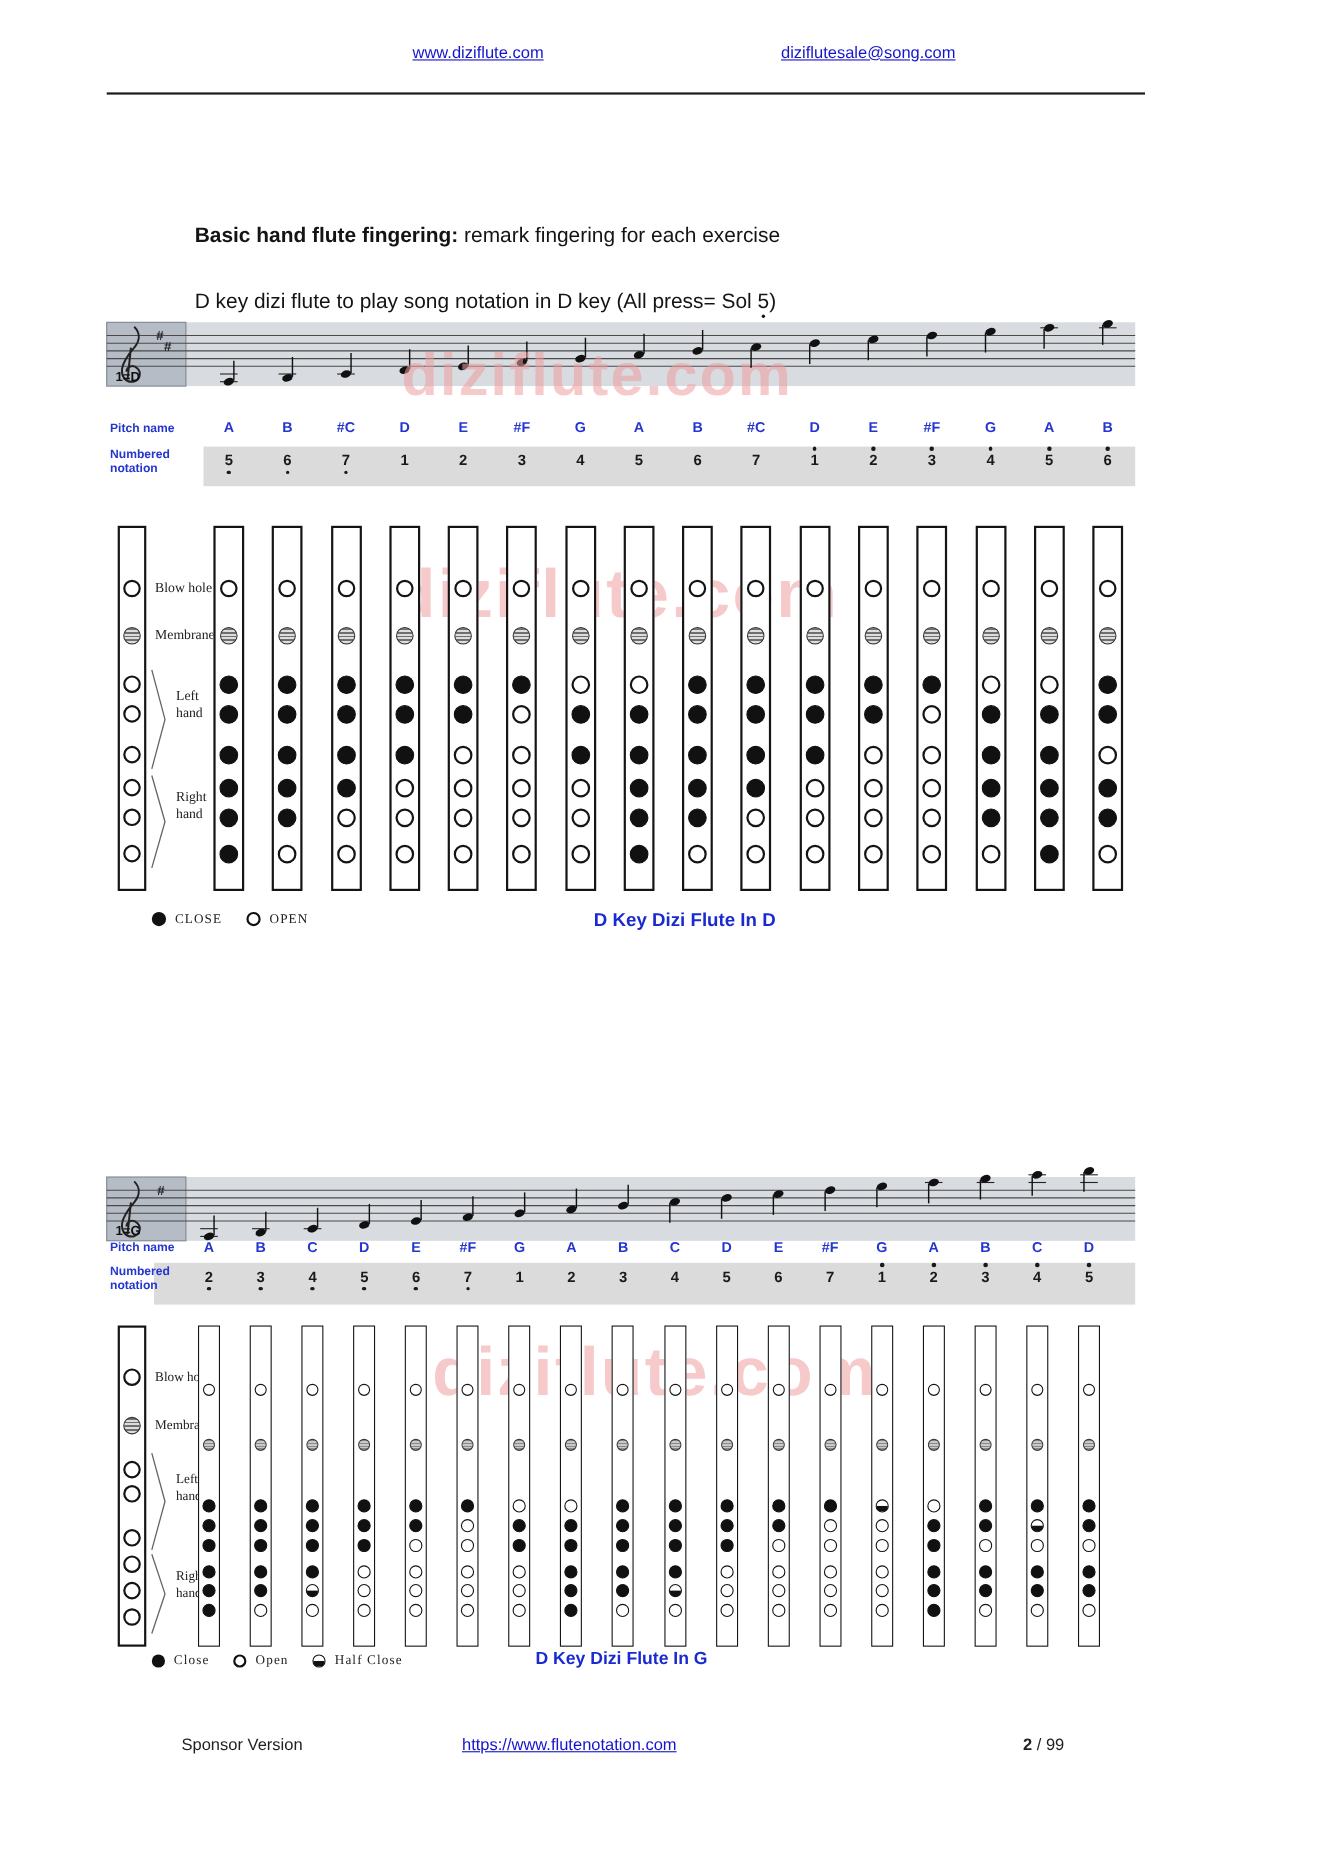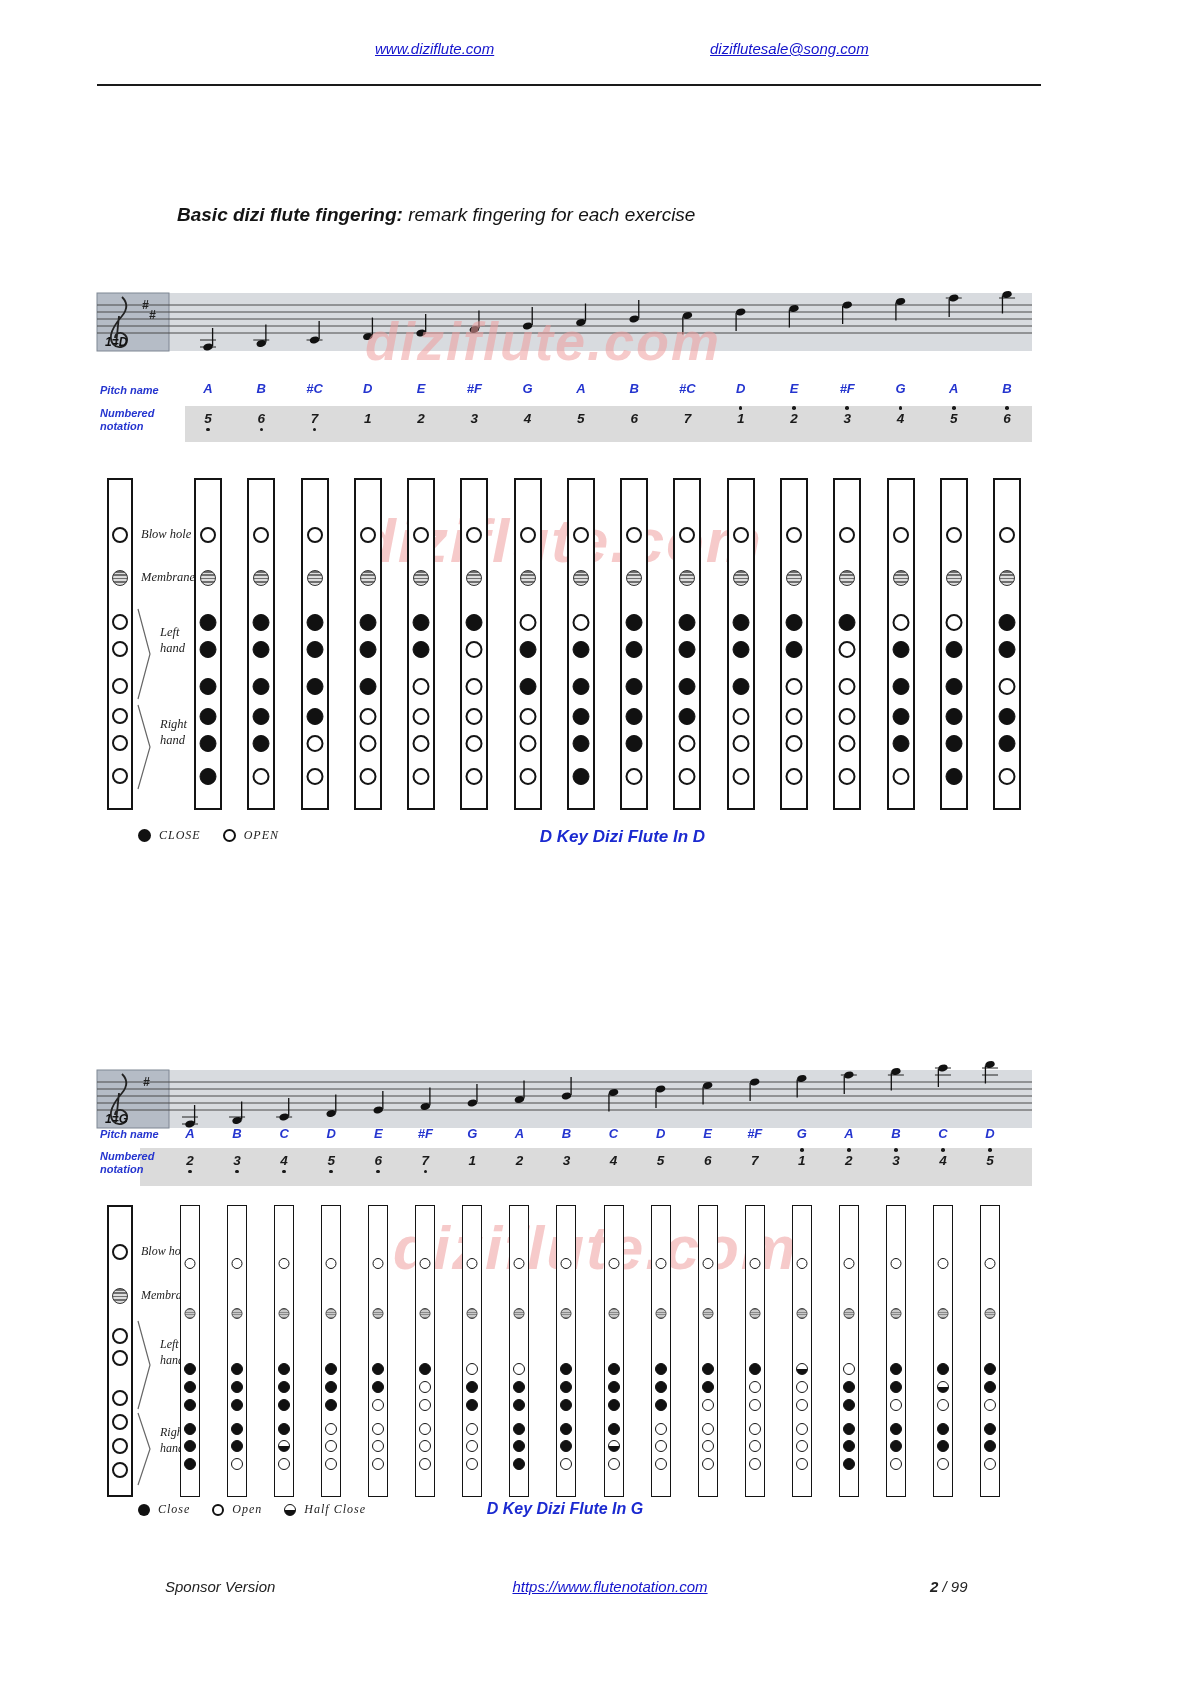--- a/index.html
+++ b/index.html
@@ -1,17 +1,17 @@
 <!DOCTYPE html>
 <html><head>
 <meta charset="utf-8">
 <style>
   html,body{margin:0;padding:0;background:#fff;}
   #page{position:relative;width:1041px;height:1701px;background:#fff;overflow:hidden;
-        font-family:"Liberation Sans",sans-serif;color:#111;font-style:italic;}
+        font-family:"Liberation Sans",sans-serif;color:#111;}
   .abs{position:absolute;}
   a.hlink{color:#1414cc;text-decoration:underline;font-size:15px;}
   .rule{position:absolute;left:97px;top:84px;width:1006px;height:2px;background:#1a1a1a;}
   .para{position:absolute;font-size:19px;color:#141414;white-space:nowrap;}
   .bold{font-weight:bold;}
   .note-u{position:relative;display:inline-block;}
   .note-u::after{content:"";position:absolute;left:50%;transform:translateX(-50%);
     bottom:-3px;width:3px;height:3px;background:#111;border-radius:50%;}
   .staff{position:absolute;overflow:visible;}
   .wm{position:absolute;font-weight:bold;color:#ef9f9f;opacity:.55;letter-spacing:2px;
@@ -47,23 +47,26 @@
 <body>
 
 <div id="page">
 
   <a class="hlink abs" style="left:375px;top:40px;" href="#">www.diziflute.com</a>
   <a class="hlink abs" style="left:710px;top:40px;" href="#">diziflutesale@song.com</a>
   <div class="rule"></div>
 
 
   <div class="para" style="left:177px;top:204px;">
-    <span class="bold">Basic dizi flute fingering:</span><span> remark fingering for each exercise</span>
-  </div>
-
+    <span class="bold">Basic hand flute fingering:</span><span> remark fingering for each exercise</span>
+  </div>
+
+  <div class="para" style="left:177px;top:264px;">
+    <span>D key dizi flute to play song notation in D key (All press= Sol </span><span class="note-u">5</span><span>)</span>
+  </div>
 
   <svg class="staff" id="staff0" style="left:97px;top:293px;" width="935" height="58">
     <rect x="0" y="0" width="935" height="58" fill="#d8dbdf"></rect>
     <rect x="0" y="0" width="72" height="58" fill="#b5bcc6" stroke="#7e8794" stroke-width="1"></rect>
     <g id="lines0">
         <line x1="0" y1="12" x2="935" y2="12" stroke="#4a4a4a" stroke-width="1"></line>
         <line x1="0" y1="19" x2="935" y2="19" stroke="#4a4a4a" stroke-width="1"></line>
         <line x1="0" y1="26" x2="935" y2="26" stroke="#4a4a4a" stroke-width="1"></line>
         <line x1="0" y1="33" x2="935" y2="33" stroke="#4a4a4a" stroke-width="1"></line>
         <line x1="0" y1="40" x2="935" y2="40" stroke="#4a4a4a" stroke-width="1"></line>
@@ -315,21 +318,21 @@
       <span class="lgicon close" style="width: 12px; height: 12px;"></span>
       <span class="lglabel">Close</span>
       <span class="lgicon open" style="width: 12px; height: 12px;"></span>
       <span class="lglabel">Open</span>
       <span class="lgicon half" style="width: 12px; height: 12px;"></span>
       <span class="lglabel">Half Close</span>
     </div>
   <div class="caption" style="left:410px;top:1500px;width:310px;font-size:16px;">D  Key Dizi Flute In G</div>
 
   <div class="foot" style="left:165px;top:1578px;">Sponsor Version</div>
-  <div class="foot" style="left:420px;top:1578px;width:380px;text-align:center;">
+  <div class="foot" style="left:420px;top:1578px;width:380px;">
     <a class="hlink" href="#">https://www.flutenotation.com</a>
   </div>
   <div class="foot" style="left:930px;top:1578px;">
     <span class="bold">2</span><span> / </span><span>99</span>
   </div>
 
 <div class="pcell" style="left: 188px; top: 381px;">A</div>
     <div class="ncell" style="left: 188px; top: 411px;">5<i class="odot" style="bottom: -5px;"></i></div>
     <div class="pcell" style="left: 241.27px; top: 381px;">B</div>
     <div class="ncell" style="left: 241.27px; top: 411px;">6<i class="odot" style="bottom: -5px;"></i></div>

